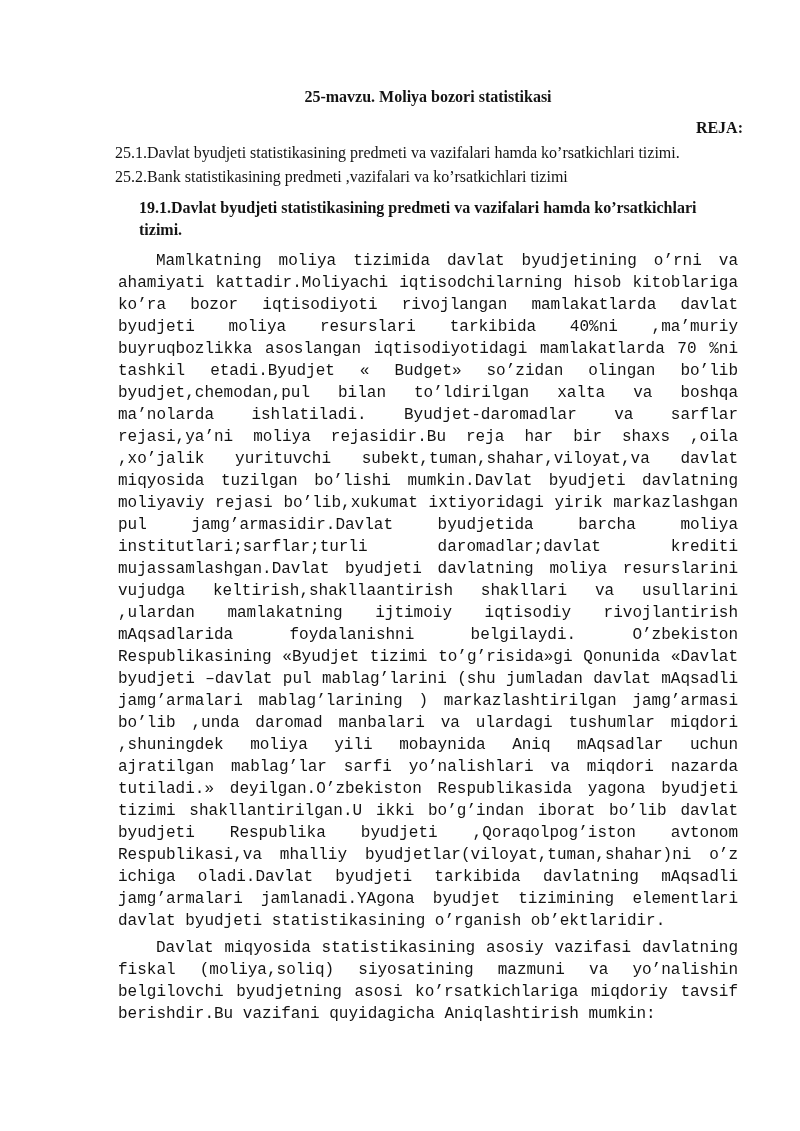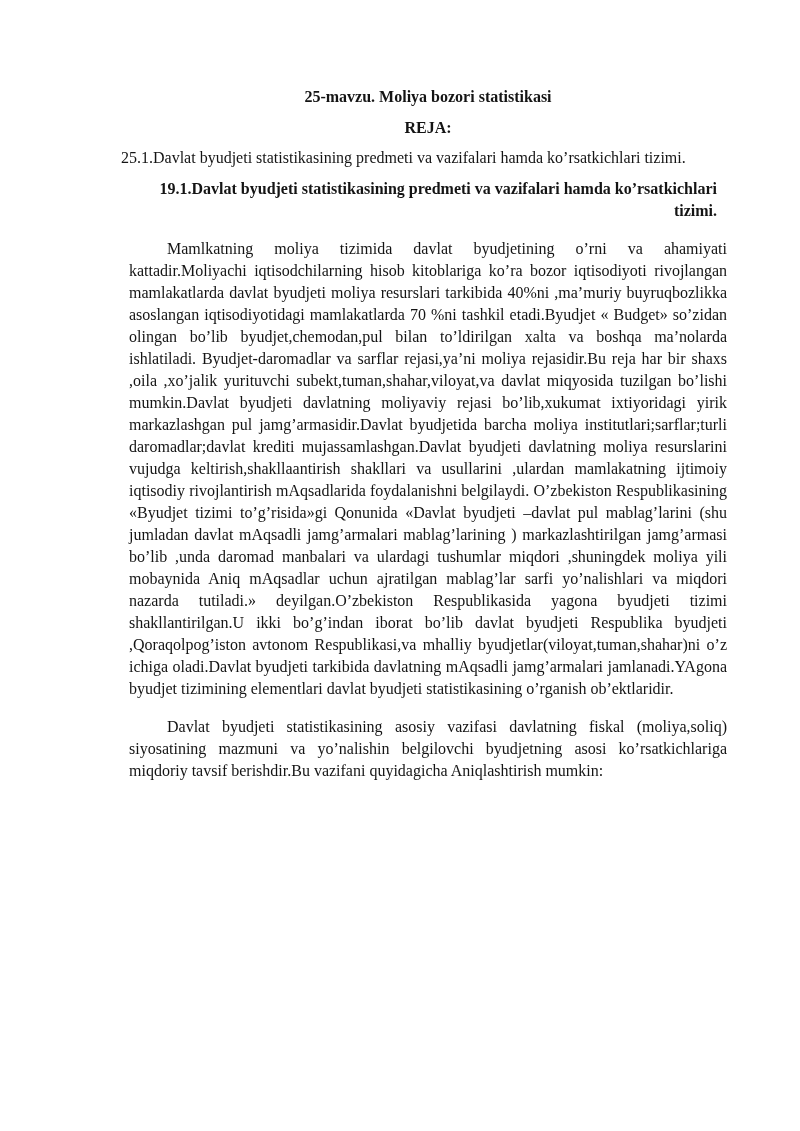--- a/index.html
+++ b/index.html
@@ -18,54 +18,56 @@
   }
   .doc-title {
     font-size: 16px;
     font-weight: bold;
     text-align: center;
     margin: 0 0 9px 0;
   }
   .plan-heading {
     font-size: 16px;
     font-weight: bold;
-    text-align: center;
+    text-align: right;
     margin: 0 0 3px 0;
   }
   .plan-item {
-    margin: 8px;
+    margin: 2px;
     text-align: justify;
   }
   .keywords {
     margin: 23px 0 0 0;
     text-align: justify;
   }
   .keywords .kw-label { font-weight: bold; }
   .section-heading {
     font-size: 16px;
     font-weight: bold;
-    text-align: right;
+    text-align: left;
     margin: 9px 26px 9px 26px;
   }
   .body-para {
-    margin: 16px;
+    margin: 5px;
     text-align: justify;
     text-indent: 38px;
+    font-family: Liberation Mono, monospace;
   }
 </style>
 </head>
 <body>
 
 <div class="page">
 
   <p class="doc-title">25-mavzu. Moliya bozori statistikasi</p>
 
   <p class="plan-heading">REJA:</p>
 
   <p class="plan-item">25.1.Davlat byudjeti statistikasining predmeti va vazifalari hamda ko’rsatkichlari tizimi.</p>
+  <p class="plan-item">25.2.Bank statistikasining predmeti ,vazifalari va ko’rsatkichlari tizimi</p>
 
 
   <p class="section-heading">19.1.Davlat byudjeti statistikasining predmeti va vazifalari hamda ko’rsatkichlari tizimi.</p>
 
   <p class="body-para">Mamlkatning moliya tizimida davlat byudjetining o’rni va ahamiyati kattadir.Moliyachi iqtisodchilarning hisob kitoblariga ko’ra bozor iqtisodiyoti rivojlangan mamlakatlarda davlat byudjeti moliya resurslari tarkibida 40%ni ,ma’muriy buyruqbozlikka asoslangan iqtisodiyotidagi mamlakatlarda 70 %ni tashkil etadi.Byudjet « Budget» so’zidan olingan bo’lib byudjet,chemodan,pul bilan to’ldirilgan xalta va boshqa ma’nolarda ishlatiladi. Byudjet-daromadlar va sarflar rejasi,ya’ni moliya rejasidir.Bu reja har bir shaxs ,oila ,xo’jalik yurituvchi subekt,tuman,shahar,viloyat,va davlat miqyosida tuzilgan bo’lishi mumkin.Davlat byudjeti davlatning moliyaviy rejasi bo’lib,xukumat ixtiyoridagi yirik markazlashgan pul jamg’armasidir.Davlat byudjetida barcha moliya institutlari;sarflar;turli daromadlar;davlat krediti mujassamlashgan.Davlat byudjeti davlatning moliya resurslarini vujudga keltirish,shakllaantirish shakllari va usullarini ,ulardan mamlakatning ijtimoiy iqtisodiy rivojlantirish mAqsadlarida foydalanishni belgilaydi.  O’zbekiston Respublikasining «Byudjet tizimi to’g’risida»gi Qonunida «Davlat byudjeti –davlat pul mablag’larini (shu jumladan davlat mAqsadli jamg’armalari mablag’larining ) markazlashtirilgan jamg’armasi bo’lib ,unda daromad manbalari va ulardagi tushumlar miqdori ,shuningdek moliya yili mobaynida Aniq mAqsadlar uchun ajratilgan mablag’lar sarfi yo’nalishlari va miqdori nazarda tutiladi.» deyilgan.O’zbekiston Respublikasida yagona byudjeti tizimi shakllantirilgan.U ikki bo’g’indan iborat bo’lib davlat byudjeti Respublika byudjeti ,Qoraqolpog’iston avtonom Respublikasi,va mhalliy byudjetlar(viloyat,tuman,shahar)ni o’z ichiga oladi.Davlat byudjeti tarkibida davlatning mAqsadli jamg’armalari  jamlanadi.YAgona byudjet tizimining elementlari davlat byudjeti statistikasining o’rganish ob’ektlaridir.</p>
-  <p class="body-para">Davlat byudjeti statistikasining asosiy vazifasi davlatning  fiskal (moliya,soliq) siyosatining mazmuni va yo’nalishin belgilovchi byudjetning asosi ko’rsatkichlariga miqdoriy tavsif berishdir.Bu vazifani quyidagicha Aniqlashtirish mumkin:</p>
+  <p class="body-para">Davlat miqyosida statistikasining asosiy vazifasi davlatning  fiskal (moliya,soliq) siyosatining mazmuni va yo’nalishin belgilovchi byudjetning asosi ko’rsatkichlariga miqdoriy tavsif berishdir.Bu vazifani quyidagicha Aniqlashtirish mumkin:</p>
 
 </div>
 
 </body></html>

